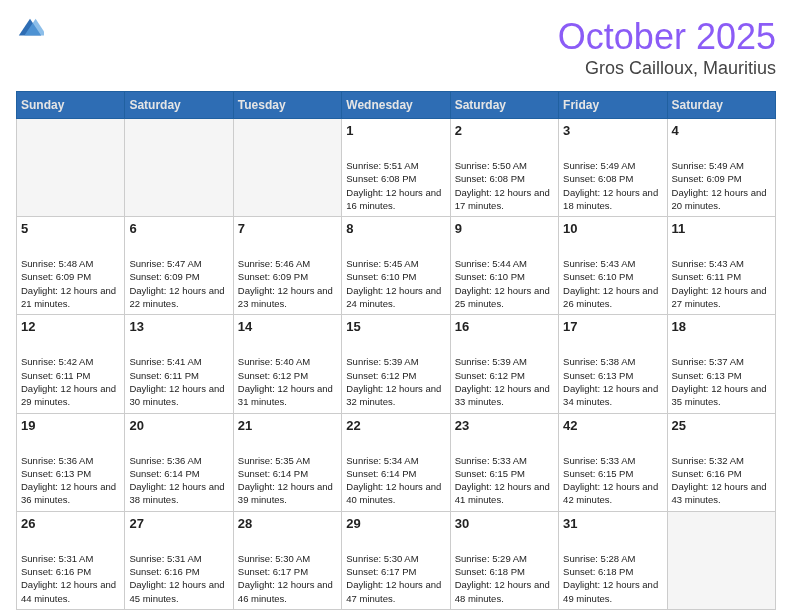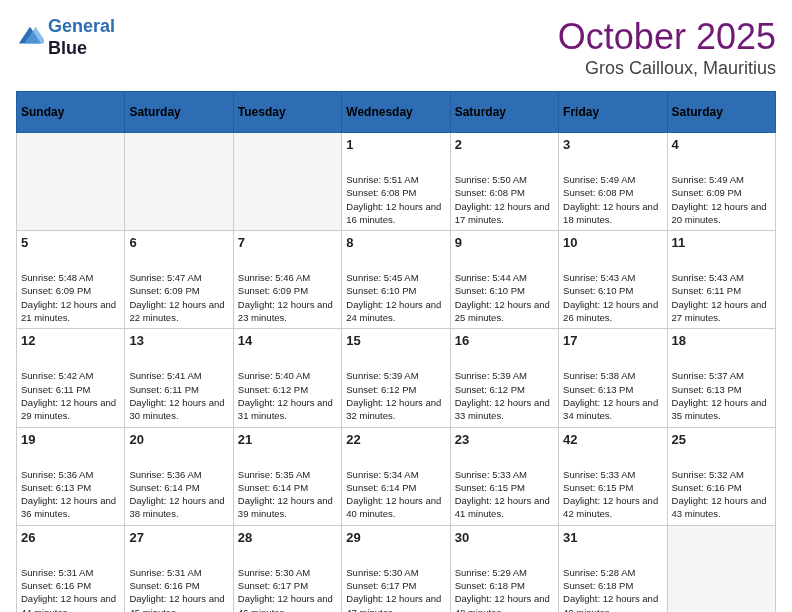--- a/index.html
+++ b/index.html
@@ -33,35 +33,35 @@
       width: 28px;
       height: 28px;
       margin-right: 4px;
     }
     .title-block {
       text-align: right;
     }
     .month-title {
       font-size: 36px;
       font-weight: normal;
-      color: #701a75;
+      color: #8b5cf6;
     }
     .location {
       font-size: 18px;
       color: #444;
     }
     .calendar {
       width: 100%;
       border-collapse: collapse;
       border: 1px solid #ccc;
     }
     .calendar th {
       background: #2e6db4;
-      color: #000000;
-      padding: 13px 4px;
+      color: #e5e5e5;
+      padding: 6px 4px;
       font-size: 12px;
       text-align: left;
       border: 1px solid #2060a0;
       font-weight: bold;
     }
     .calendar td {
       border: 1px solid #ccc;
       vertical-align: top;
       padding: 4px;
       width: calc(100% / 7);
@@ -94,24 +94,20 @@
   </style>
 </head>
 <body>
 
 <div class="header">
   <div class="logo">
     <svg class="logo-icon" viewBox="0 0 40 40">
       <polygon points="20,4 36,28 4,28" fill="#2e6db4"></polygon>
       <polygon points="28,4 44,28 12,28" fill="#5ba3e0" opacity="0.7"></polygon>
     </svg>
-    <div class="logo-text">
-      <div><span>General</span></div>
-      <div>Blue</div>
-    </div>
   </div>
   <div class="title-block">
     <div class="month-title">October 2025</div>
     <div class="location">Gros Cailloux, Mauritius</div>
   </div>
 </div>
 
 <table class="calendar">
   <thead>
     <tr>

